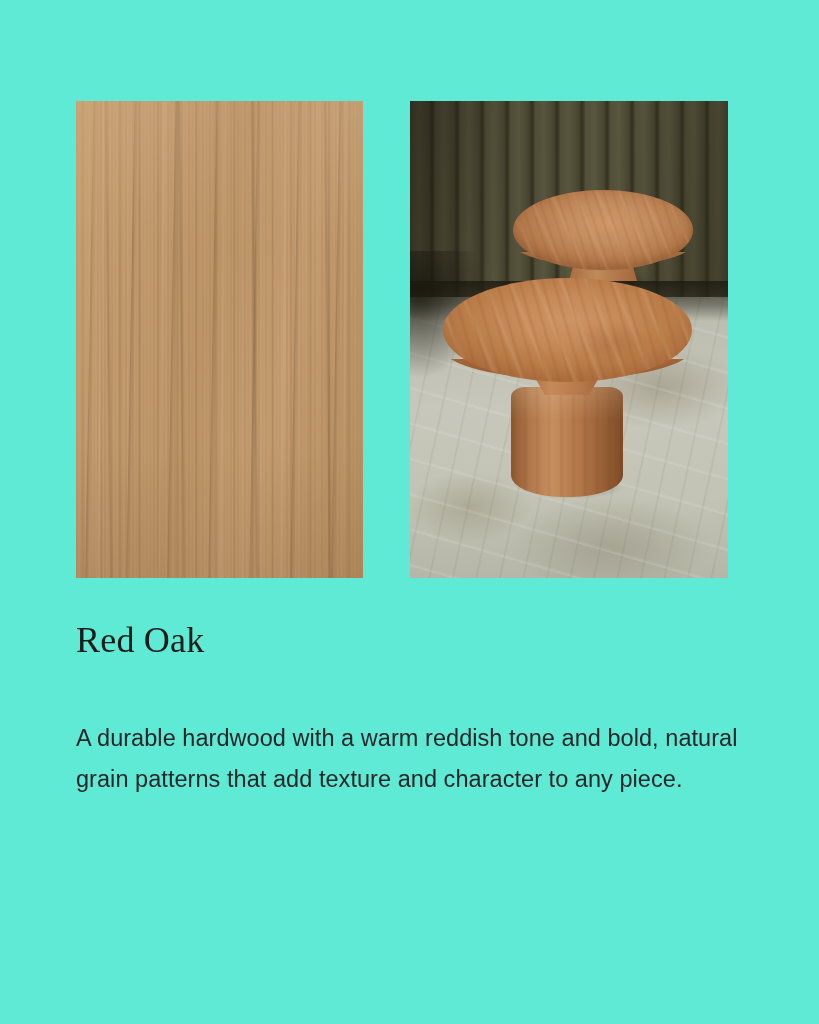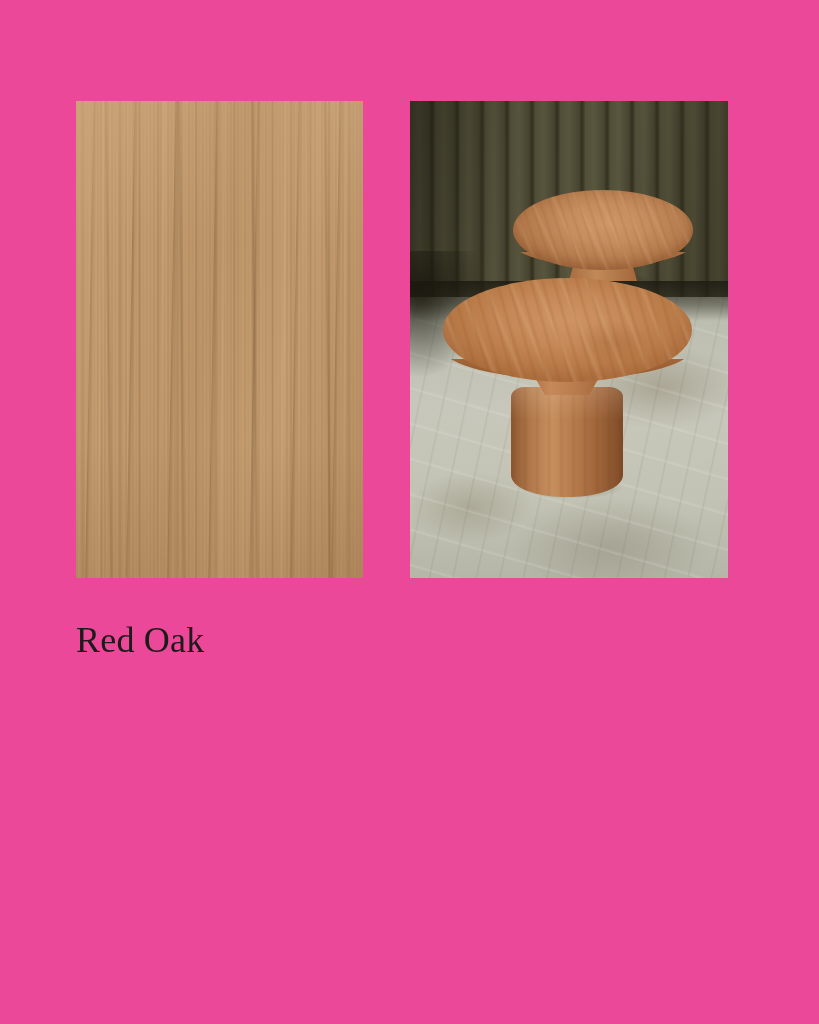--- a/index.html
+++ b/index.html
@@ -12,21 +12,21 @@
     height: 1024px;
     background: #eae8e4;
     font-family: "Liberation Sans", sans-serif;
     overflow: hidden;
   }
 
   .page {
     position: relative;
     width: 819px;
     height: 1024px;
-    background: #ec4899;
+    background: #5eead4;
   }
 
   
   .media-row {
     position: absolute;
     left: 76px;
     top: 101px;
     width: 652px;
     height: 477px;
   }
@@ -383,14 +383,15 @@
       <div class="tbl-l-cone"></div>
       <div class="tbl-l-edge"></div>
       <div class="tbl-l-top">
         <div class="g"></div>
       </div>
     </div>
   </div>
 
   <h1 class="title">Red Oak</h1>
 
+  <p class="body-copy">A durable hardwood with a warm reddish tone and bold, natural grain patterns that add texture and character to any piece.</p>
 
 </div>
 
 </body></html>

